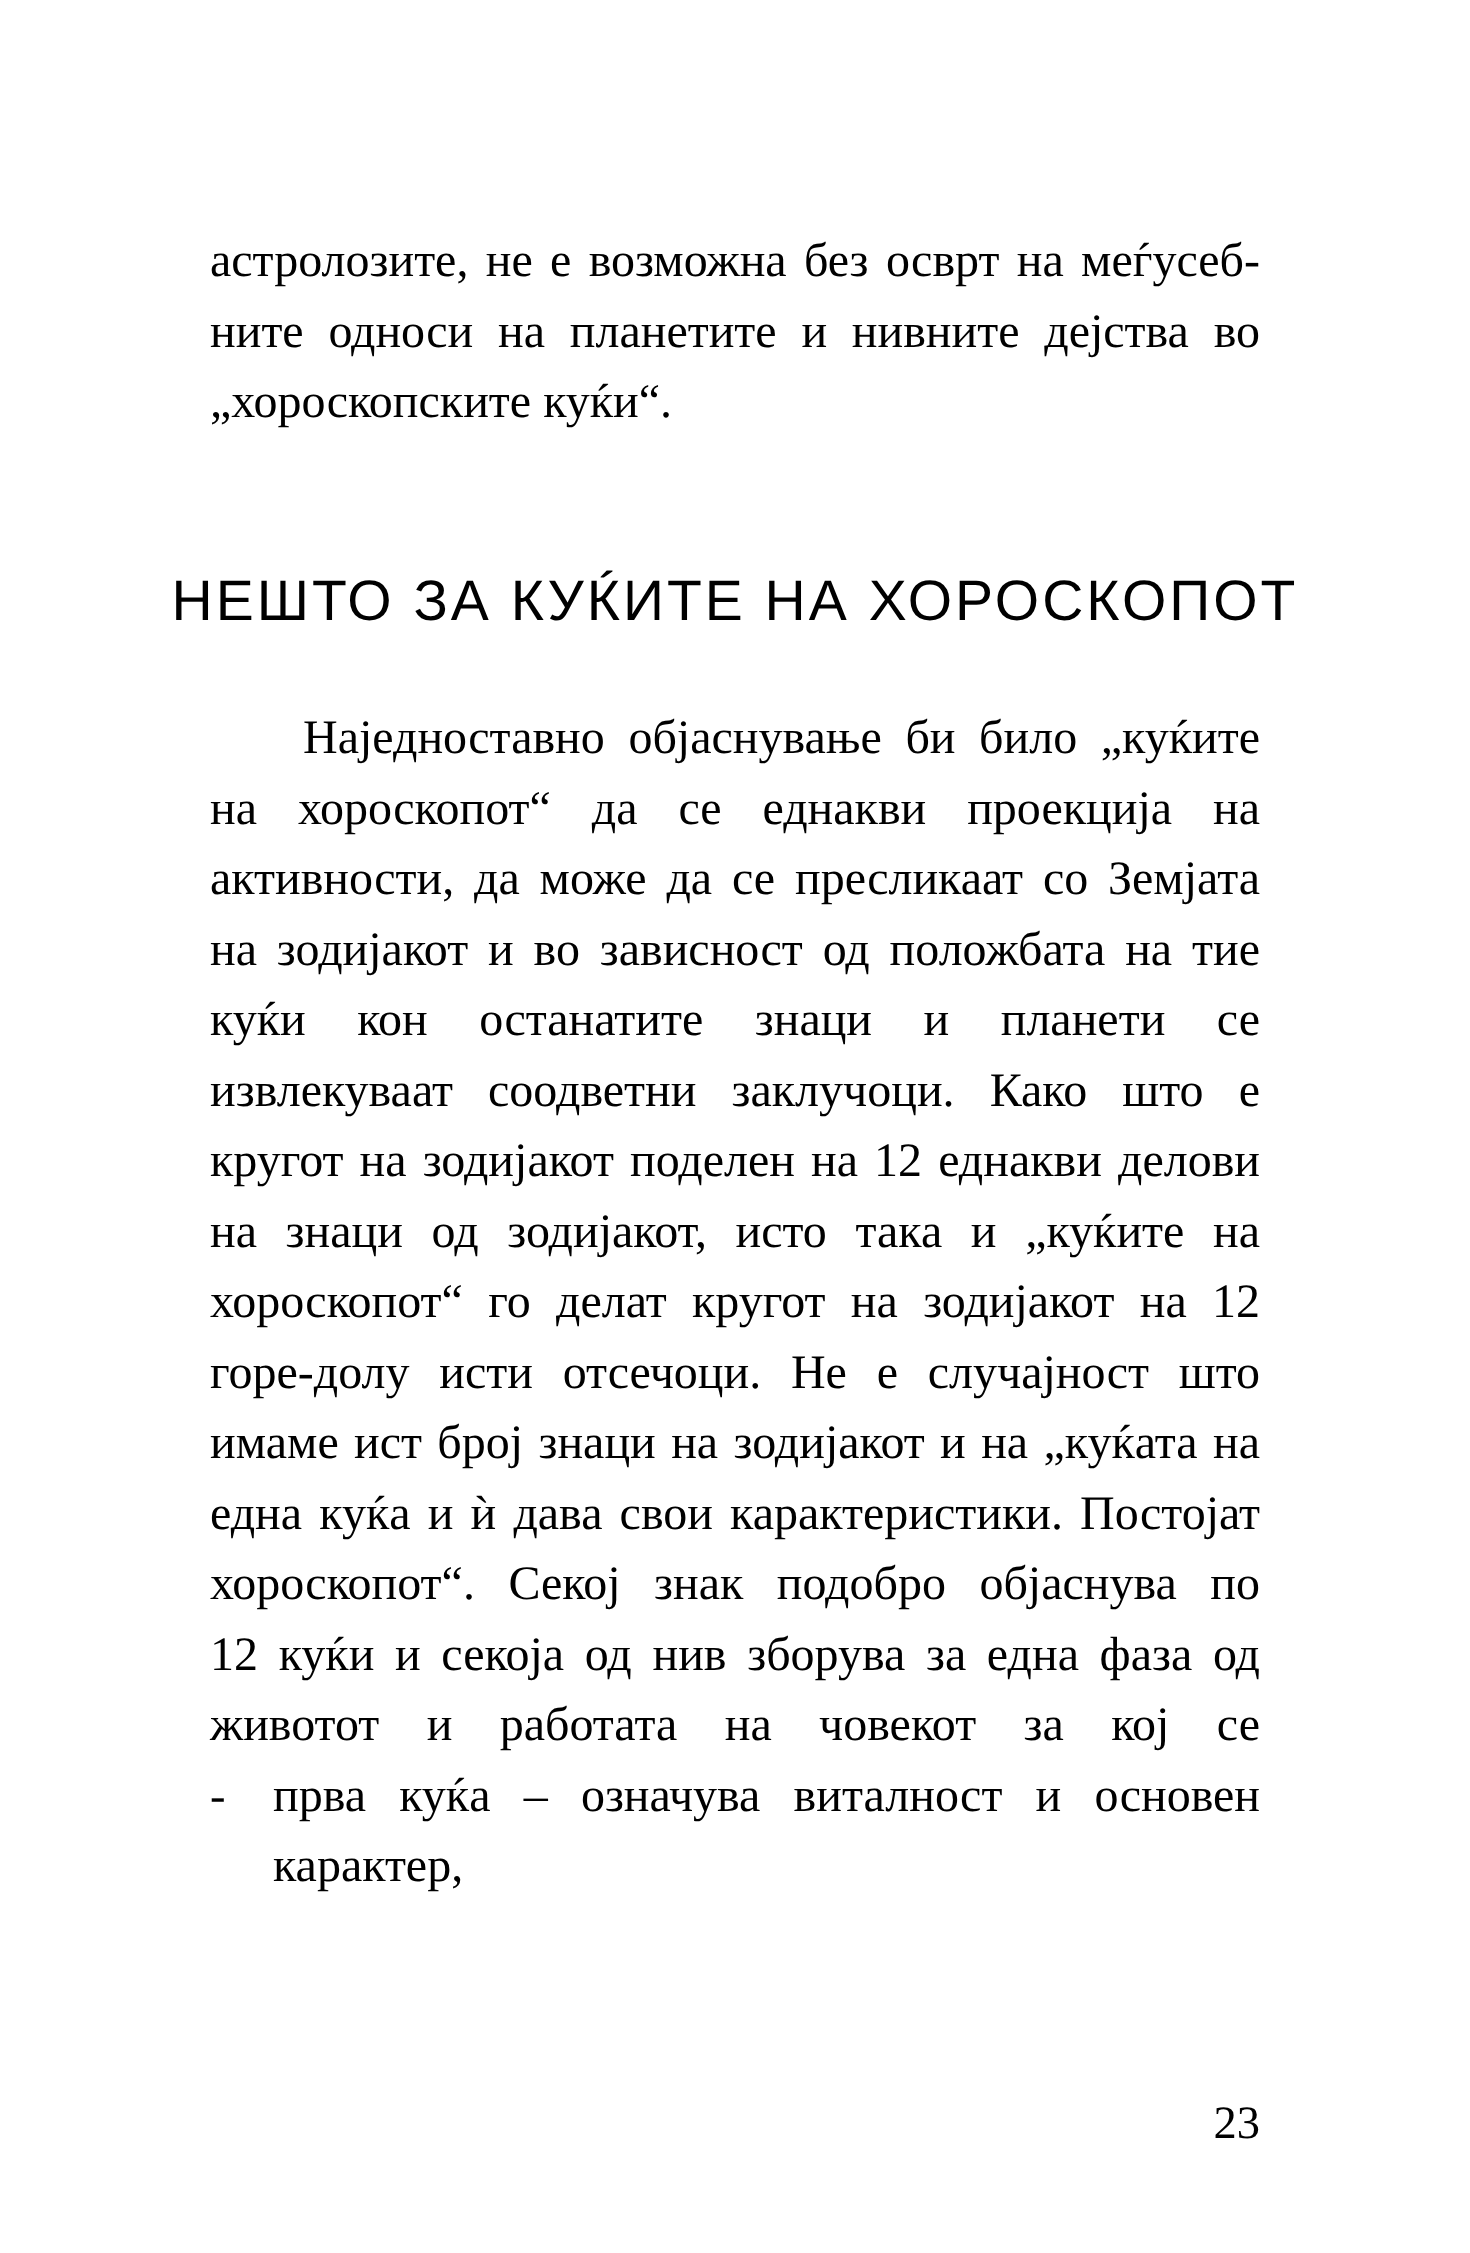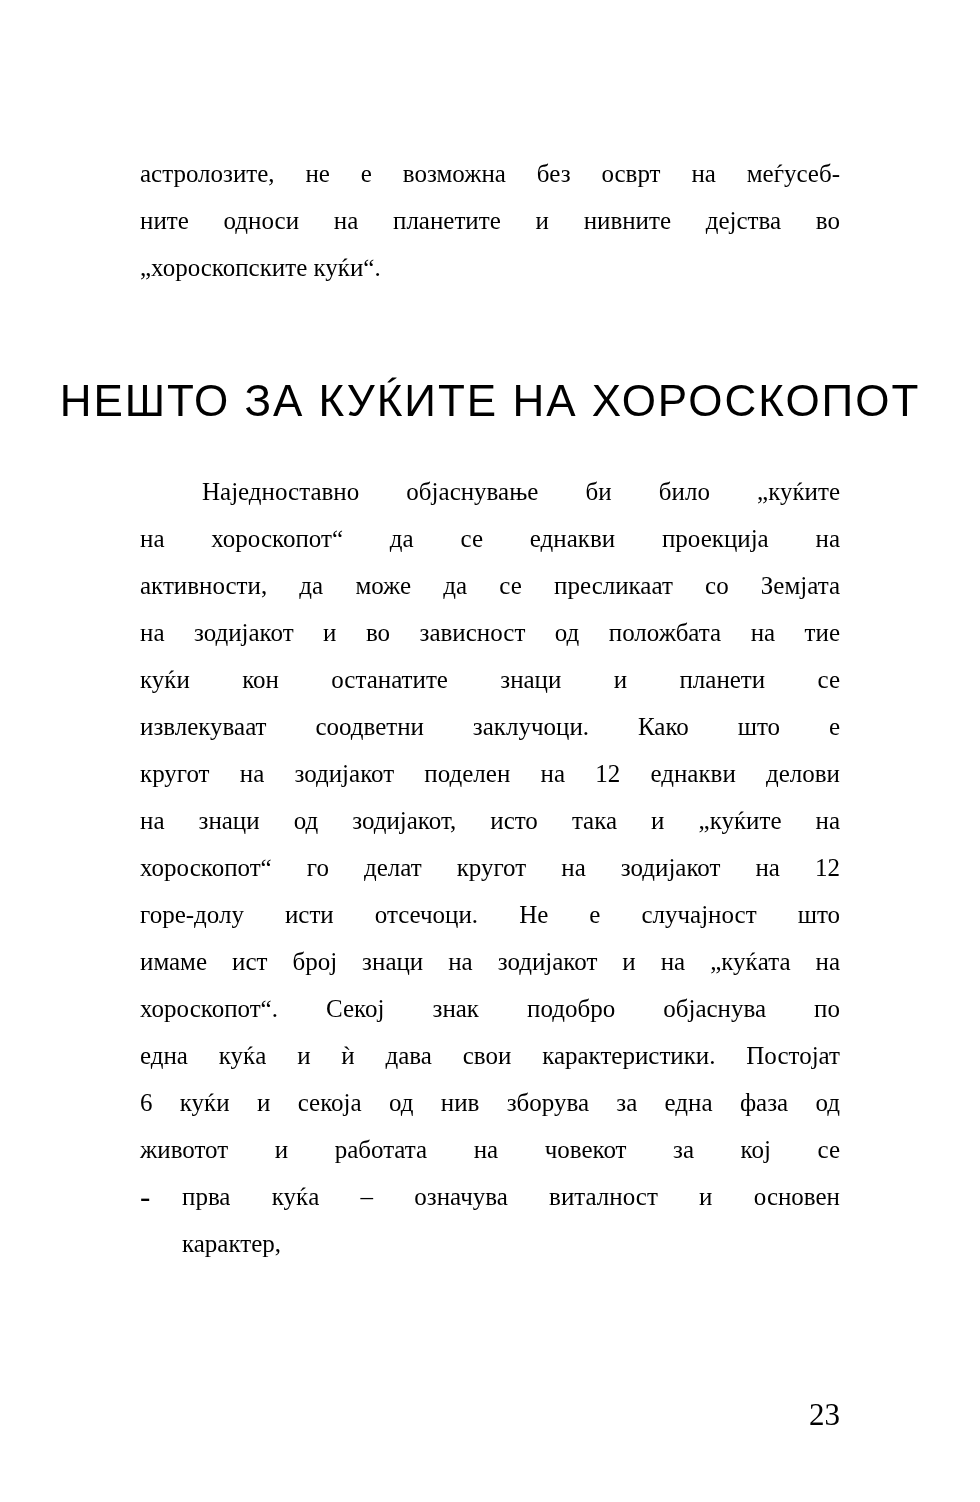--- a/index.html
+++ b/index.html
@@ -12,21 +12,21 @@
     color: #000000;
     font-family: "Liberation Serif", serif;
     overflow: hidden;
   }
   .column {
     position: absolute;
     left: 140px;
     width: 700px;
   }
   .text-line {
-    font-size: 25px;
+    font-size: 32px;
     line-height: 47px;
     text-align: justify;
     text-align-last: justify;
     color: #000000;
   }
   .text-line.last-line {
     text-align: right;
     text-align-last: left;
   }
   .text-line.first-indent {
@@ -35,21 +35,21 @@
   .cont-para { top: 150px; }
   .main-block { top: 468px; }
   .heading {
     position: absolute;
     top: 380px;
     left: 0;
     width: 980px;
     text-align: center;
     font-family: "Liberation Sans", sans-serif;
     font-weight: 500;
-    font-size: 44px;
+    font-size: 38px;
     line-height: 42px;
     letter-spacing: 2px;
     color: #000000;
   }
   .list-item {
     display: flex;
     align-items: flex-start;
   }
   .marker-col {
     width: 42px;
@@ -89,23 +89,23 @@
     <div class="text-line">на хороскопот“ да се еднакви проекција на</div>
     <div class="text-line">активности, да може да се пресликаат со Земјата</div>
     <div class="text-line">на зодијакот и во зависност од положбата на тие</div>
     <div class="text-line">куќи кон останатите знаци и планети се</div>
     <div class="text-line">извлекуваат соодветни заклучоци. Како што е</div>
     <div class="text-line">кругот на зодијакот поделен на 12 еднакви делови</div>
     <div class="text-line">на знаци од зодијакот, исто така и „куќите на</div>
     <div class="text-line">хороскопот“ го делат кругот на зодијакот на 12</div>
     <div class="text-line">горе-долу исти отсечоци. Не е случајност што</div>
     <div class="text-line">имаме ист број знаци на зодијакот и на „куќата на</div>
+    <div class="text-line">една куќа и ѝ дава свои карактеристики. Постојат</div>
     <div class="text-line">хороскопот“. Секој знак подобро објаснува по</div>
-    <div class="text-line">една куќа и ѝ дава свои карактеристики. Постојат</div>
-    <div class="text-line">6 куќи и секоја од нив зборува за една фаза од</div>
+    <div class="text-line">12 куќи и секоја од нив зборува за една фаза од</div>
     <div class="text-line">животот и работата на човекот за кој се</div>
 
     <div class="list-item">
       <div class="marker-col">-</div>
       <div class="li-lines">
         <div class="text-line">прва куќа – означува виталност и основен</div>
         <div class="text-line last-line">карактер,</div>
       </div>
     </div>
   </div>

